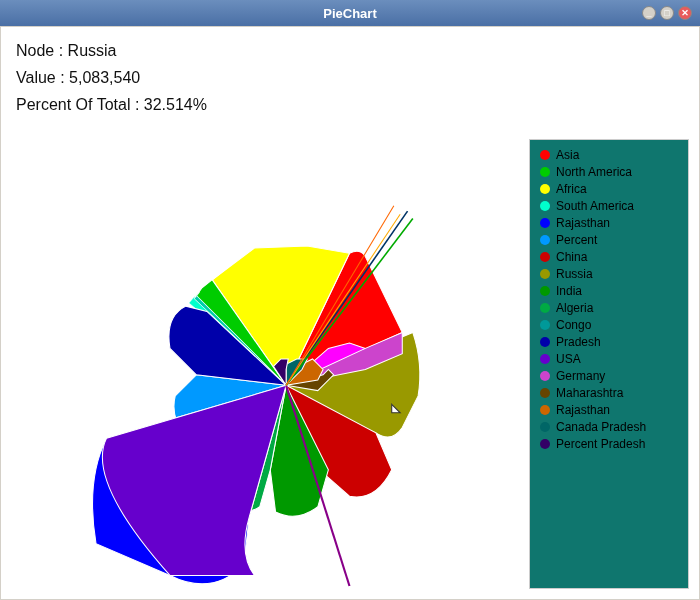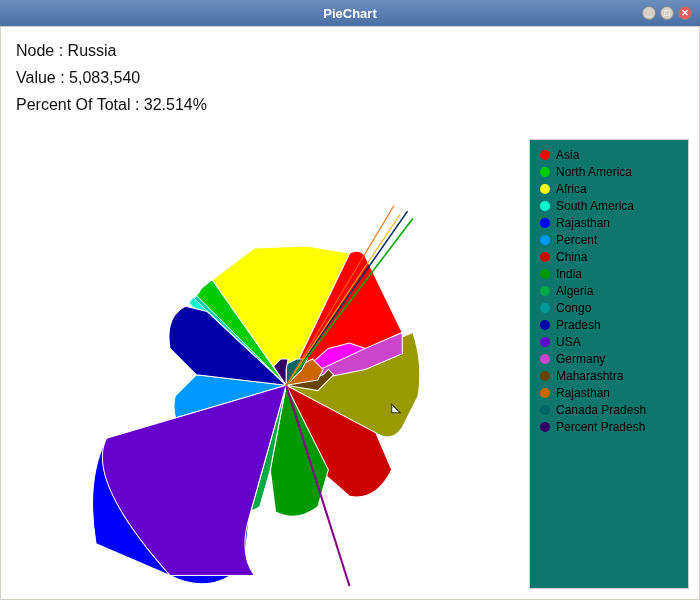--- a/index.html
+++ b/index.html
@@ -201,20 +201,24 @@
         </div>
         <div class="legend-item">
           <div class="legend-dot" style="background-color: rgb(0, 153, 255);"></div>
           <span>Percent</span>
         </div>
         <div class="legend-item">
           <div class="legend-dot" style="background-color: rgb(204, 0, 0);"></div>
           <span>China</span>
         </div>
         <div class="legend-item">
+          <div class="legend-dot" style="background-color: rgb(153, 153, 0);"></div>
+          <span>Russia</span>
+        </div>
+        <div class="legend-item">
           <div class="legend-dot" style="background-color: rgb(0, 153, 0);"></div>
           <span>India</span>
         </div>
         <div class="legend-item">
           <div class="legend-dot" style="background-color: rgb(0, 170, 68);"></div>
           <span>Algeria</span>
         </div>
         <div class="legend-item">
           <div class="legend-dot" style="background-color: rgb(0, 153, 153);"></div>
           <span>Congo</span>

